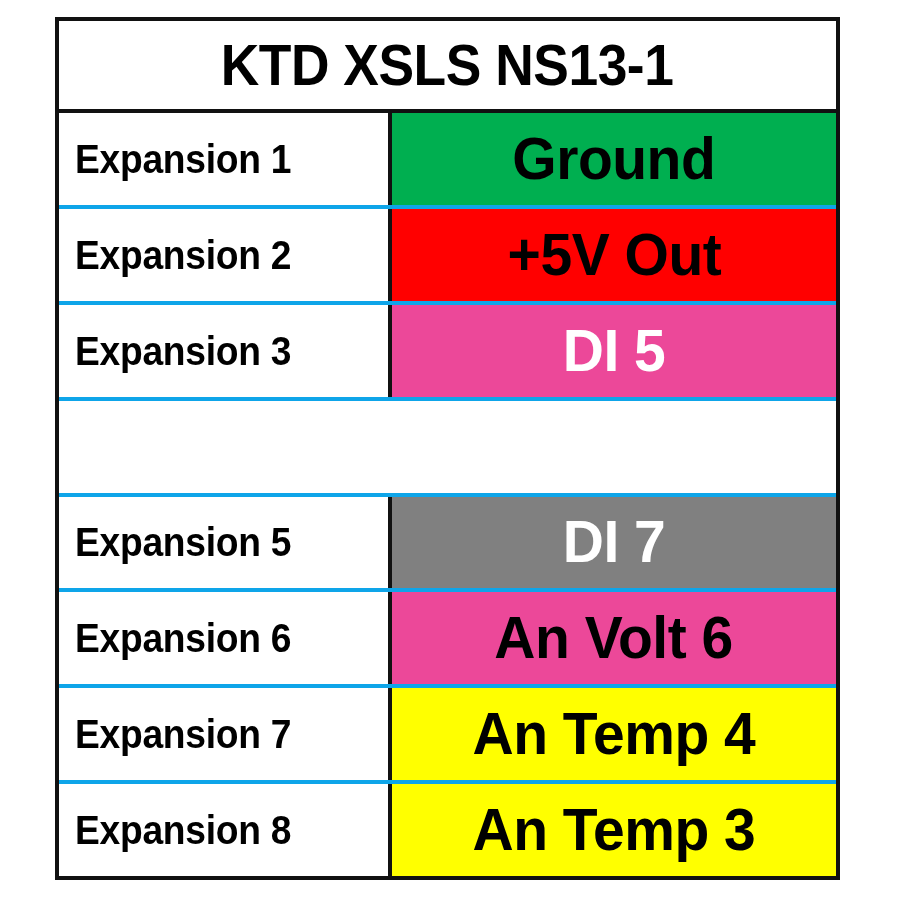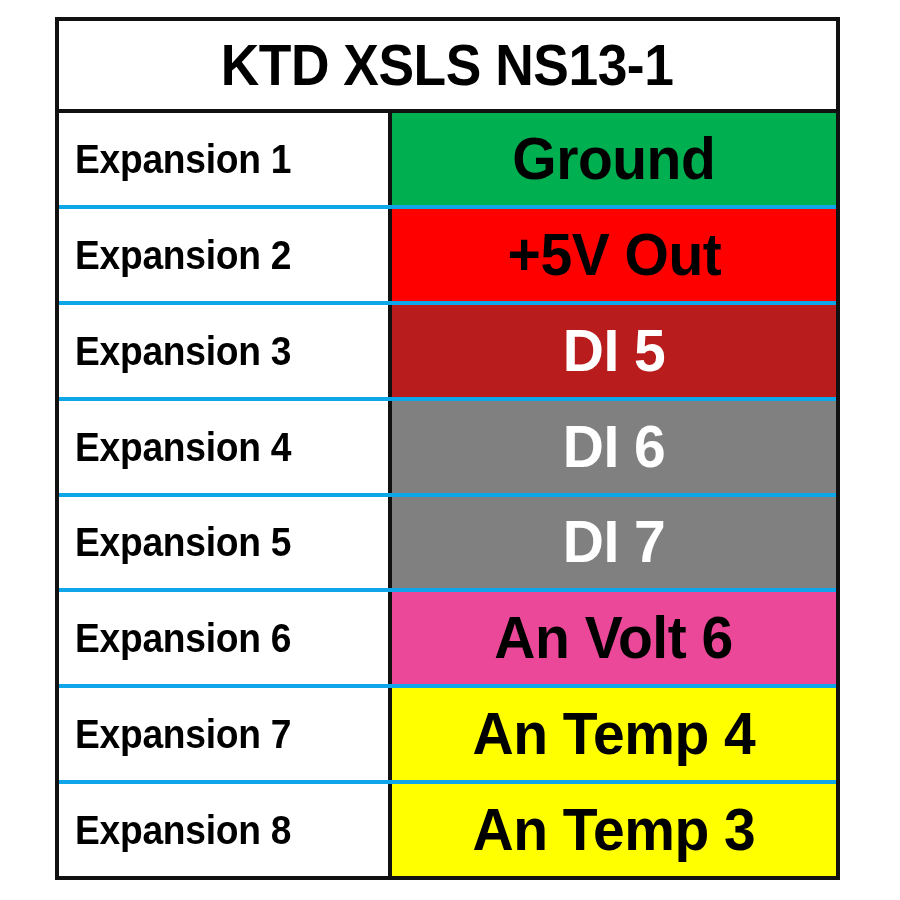--- a/index.html
+++ b/index.html
@@ -131,31 +131,25 @@
           <span class="pin-label">Expansion 2</span>
         </div>
         <div class="cell-func" style="background: rgb(255, 0, 0);">
           <span class="func-label" style="color: rgb(0, 0, 0);">+5V Out</span>
         </div>
       </div>
       <div class="pin-row">
         <div class="cell-pin">
           <span class="pin-label">Expansion 3</span>
         </div>
-        <div class="cell-func" style="background: #b91c1c;">
+        <div class="cell-func" style="background: #ec4899;">
           <span class="func-label" style="color: rgb(255, 255, 255);">DI 5</span>
         </div>
       </div>
       <div class="pin-row">
-        <div class="cell-pin">
-          <span class="pin-label">Expansion 4</span>
-        </div>
-        <div class="cell-func" style="background: rgb(128, 128, 128);">
-          <span class="func-label" style="color: rgb(255, 255, 255);">DI 6</span>
-        </div>
       </div>
       <div class="pin-row">
         <div class="cell-pin">
           <span class="pin-label">Expansion 5</span>
         </div>
         <div class="cell-func" style="background: rgb(128, 128, 128);">
           <span class="func-label" style="color: rgb(255, 255, 255);">DI 7</span>
         </div>
       </div>
       <div class="pin-row">

